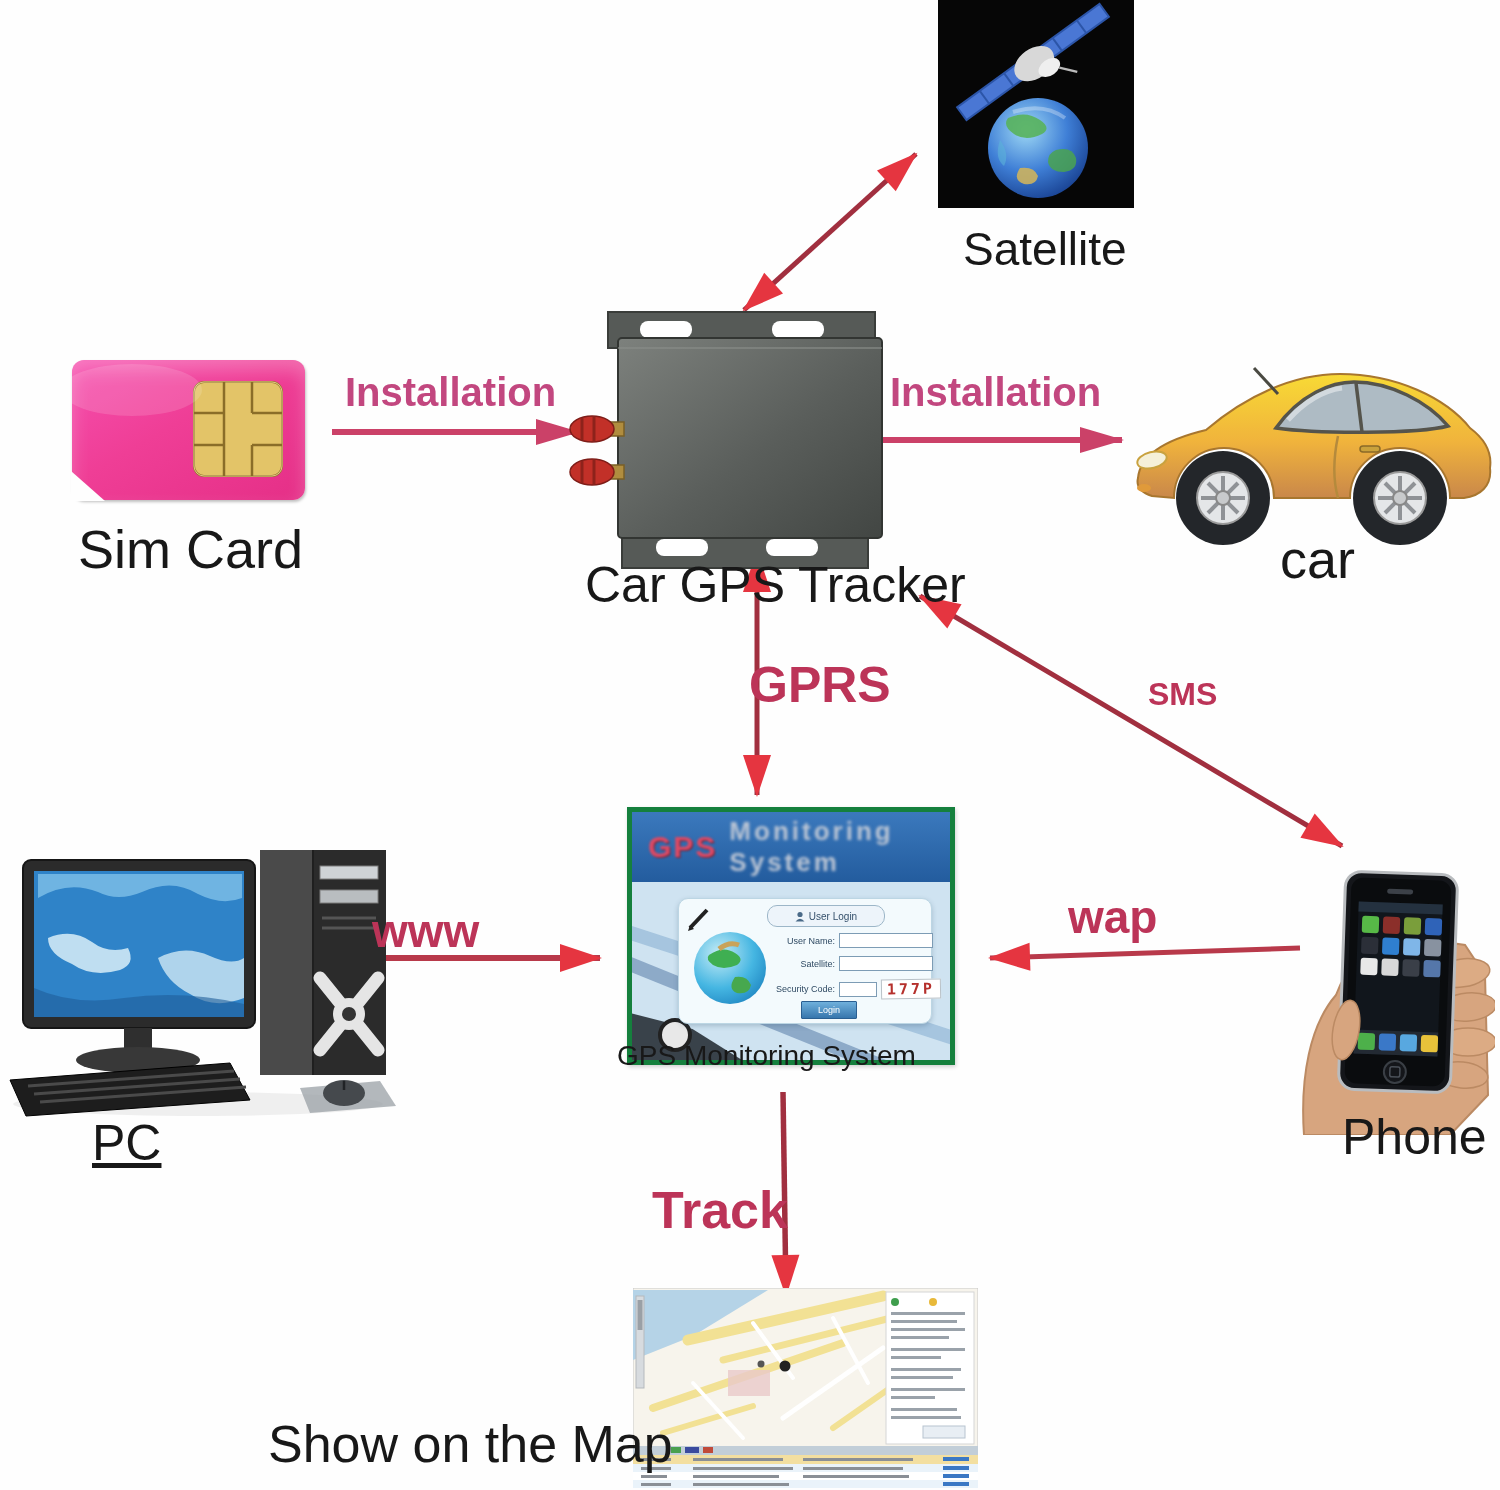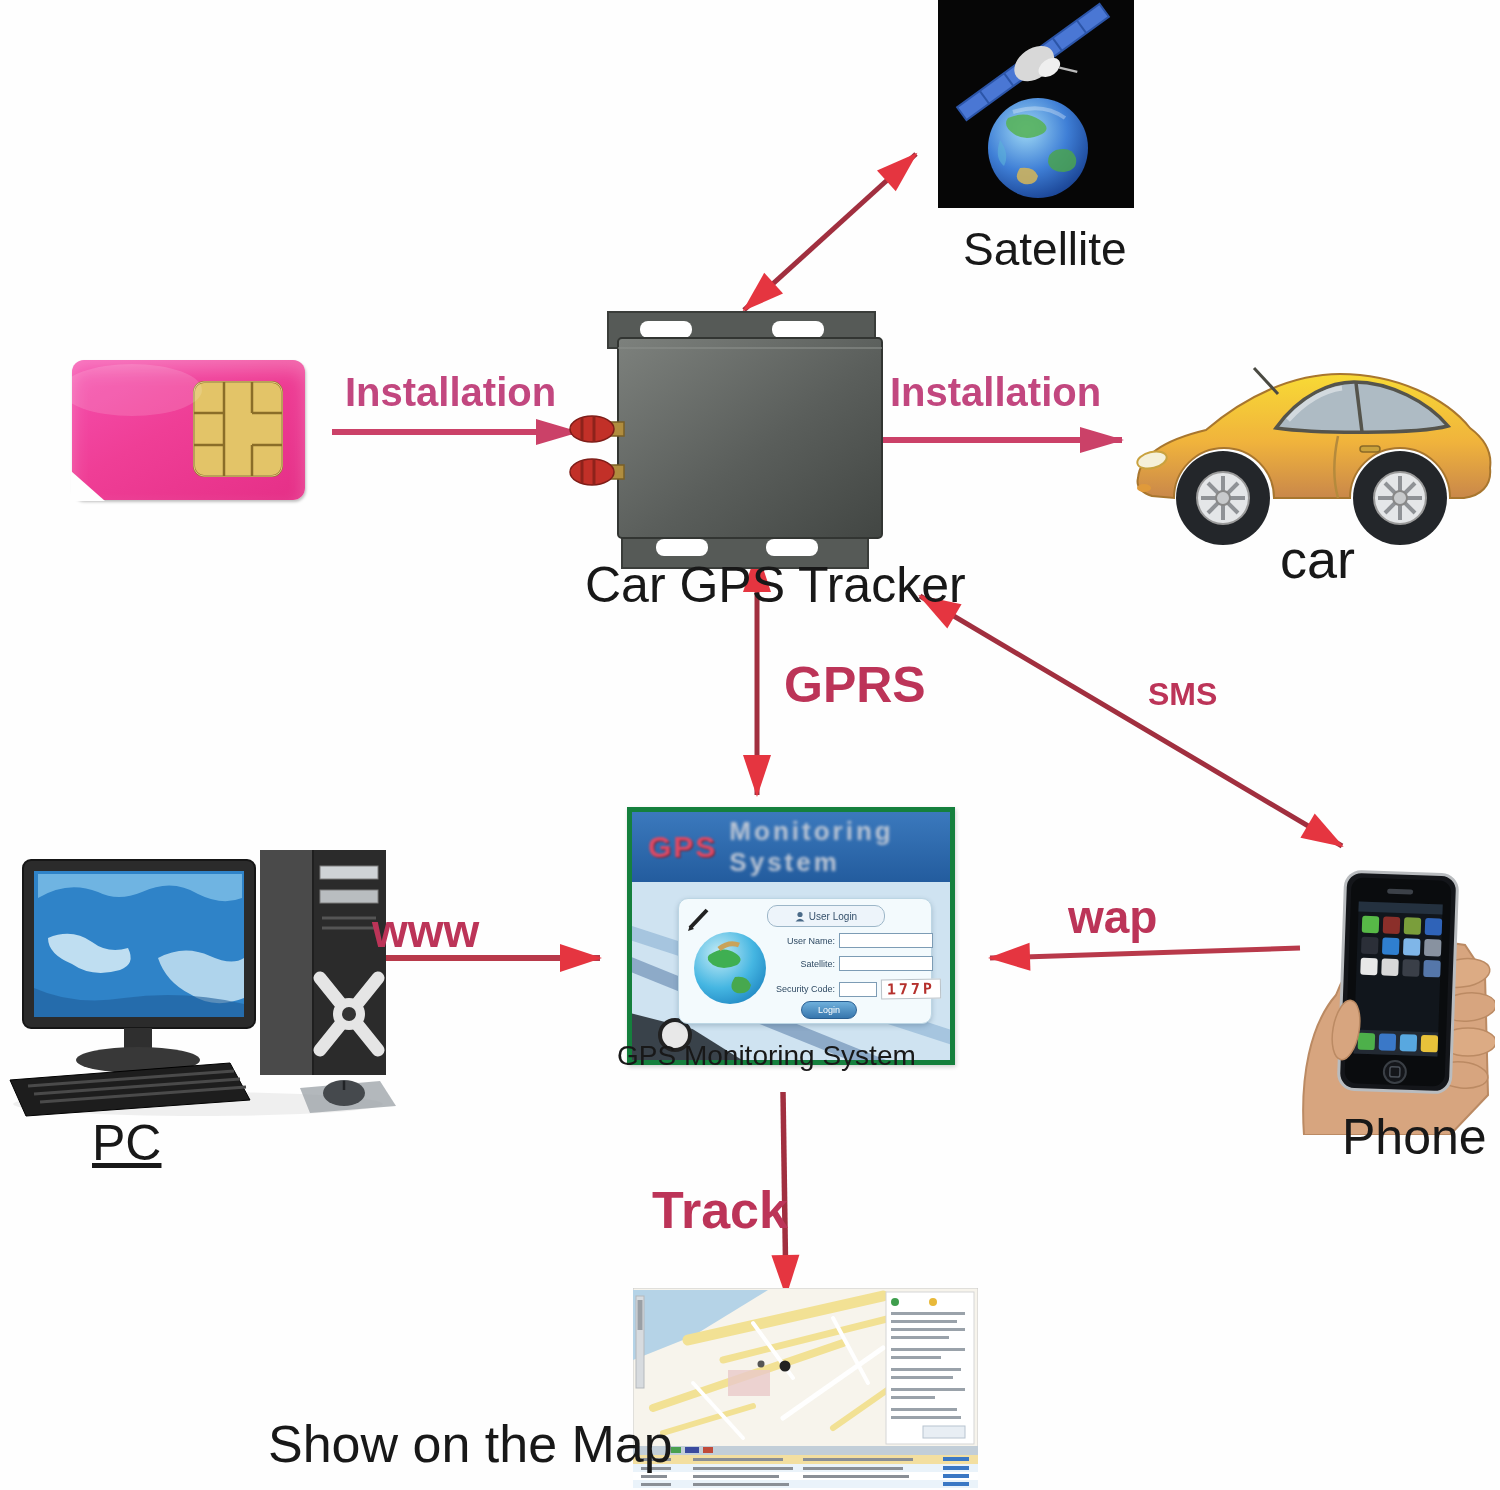--- a/index.html
+++ b/index.html
@@ -35,21 +35,21 @@
   .prow{position:absolute;left:82px;display:flex;align-items:center;}
   .plabel{width:74px;text-align:right;font-size:9px;color:#2f4a63;filter:blur(.5px);padding-right:4px;}
   .pinput{height:13px;background:#fff;border:1px solid #7d9cb5;}
   .pill{position:absolute;left:88px;top:6px;width:116px;height:20px;border:1px solid #9cb6c8;
         border-radius:10px;background:#edf4fa;display:flex;align-items:center;justify-content:center;
         font-size:10px;color:#35506b;filter:blur(.5px);gap:4px;}
   .captcha{width:58px;height:18px;background:#fff;border:1px solid #b9c2c8;margin-left:4px;
         font-family:"DejaVu Sans Mono",monospace;font-weight:bold;font-size:15px;color:#b5302c;
         letter-spacing:3px;text-align:center;transform:rotate(-1deg);}
   .loginbtn{position:absolute;left:122px;top:102px;width:54px;height:16px;border:1px solid #2a5f92;
-        border-radius:9px;background:linear-gradient(#6fb0dc,#3776ad);color:#fff;font-size:9px;
+        border-radius:1px;background:linear-gradient(#6fb0dc,#3776ad);color:#fff;font-size:9px;
         display:flex;align-items:center;justify-content:center;filter:blur(.5px);}
   .satbox{left:938px;top:0px;width:196px;height:208px;background:#060606;}
 </style>
 </head>
 <body>
 
 <div class="canvas">
 
   <svg class="edges" viewBox="0 0 1500 1490">
     <defs>
@@ -111,20 +111,21 @@
         <line x1="152" y1="22" x2="152" y2="53" stroke="#8a6d28" stroke-width="2.5"></line>
         <line x1="180" y1="22" x2="180" y2="53" stroke="#8a6d28" stroke-width="2.5"></line>
         <line x1="152" y1="85" x2="152" y2="116" stroke="#8a6d28" stroke-width="2.5"></line>
         <line x1="180" y1="85" x2="180" y2="116" stroke="#8a6d28" stroke-width="2.5"></line>
         <line x1="152" y1="53" x2="152" y2="85" stroke="#8a6d28" stroke-width="2.5"></line>
       </g>
       <ellipse cx="60" cy="30" rx="70" ry="26" fill="#ffffff" opacity=".14"></ellipse>
     </svg>
     <div class="sim-notch"></div>
   </div>
+  <div class="cap" style="left:78px;top:518px;font-size:54px;">Sim Card</div>
 
   <div class="node" style="left:560px;top:300px;width:330px;height:270px;">
     <svg width="330" height="270" viewBox="0 0 330 270">
       <linearGradient id="trbody" x1="0" y1="0" x2="1" y2="1">
         <stop offset="0%" stop-color="#7d817d"></stop>
           <stop offset="55%" stop-color="#5a5e5b"></stop>
         <stop offset="100%" stop-color="#424643"></stop>
       </linearGradient>
       <g>
         <rect x="48" y="12" width="267" height="36" fill="#565a57" stroke="#3a3d3a" stroke-width="2"></rect>
@@ -406,19 +407,19 @@
         <rect x="38" y="159" width="10" height="6" fill="#4aa04f"></rect>
         <rect x="52" y="159" width="14" height="6" fill="#3a4a9e"></rect>
         <rect x="70" y="159" width="10" height="6" fill="#c04a3a"></rect>
       </g>
     </svg>
   </div>
   <div class="cap" style="left:268px;top:1414px;font-size:52px;">Show on the Map</div>
 
   <div class="elbl lbl-pink" style="left:345px;top:370px;font-size:40px;">Installation</div>
   <div class="elbl lbl-pink" style="left:890px;top:370px;font-size:40px;">Installation</div>
-  <div class="elbl lbl-red" style="left:784px;top:656px;font-size:50px;">GPRS</div>
+  <div class="elbl lbl-red" style="left:749px;top:656px;font-size:50px;">GPRS</div>
   <div class="elbl lbl-red" style="left:1148px;top:676px;font-size:32px;">SMS</div>
   <div class="elbl lbl-red" style="left:372px;top:904px;font-size:46px;">www</div>
   <div class="elbl lbl-red" style="left:1068px;top:890px;font-size:46px;">wap</div>
   <div class="elbl lbl-red" style="left:652px;top:1180px;font-size:52px;">Track</div>
 
 </div>
 
 </body></html>

